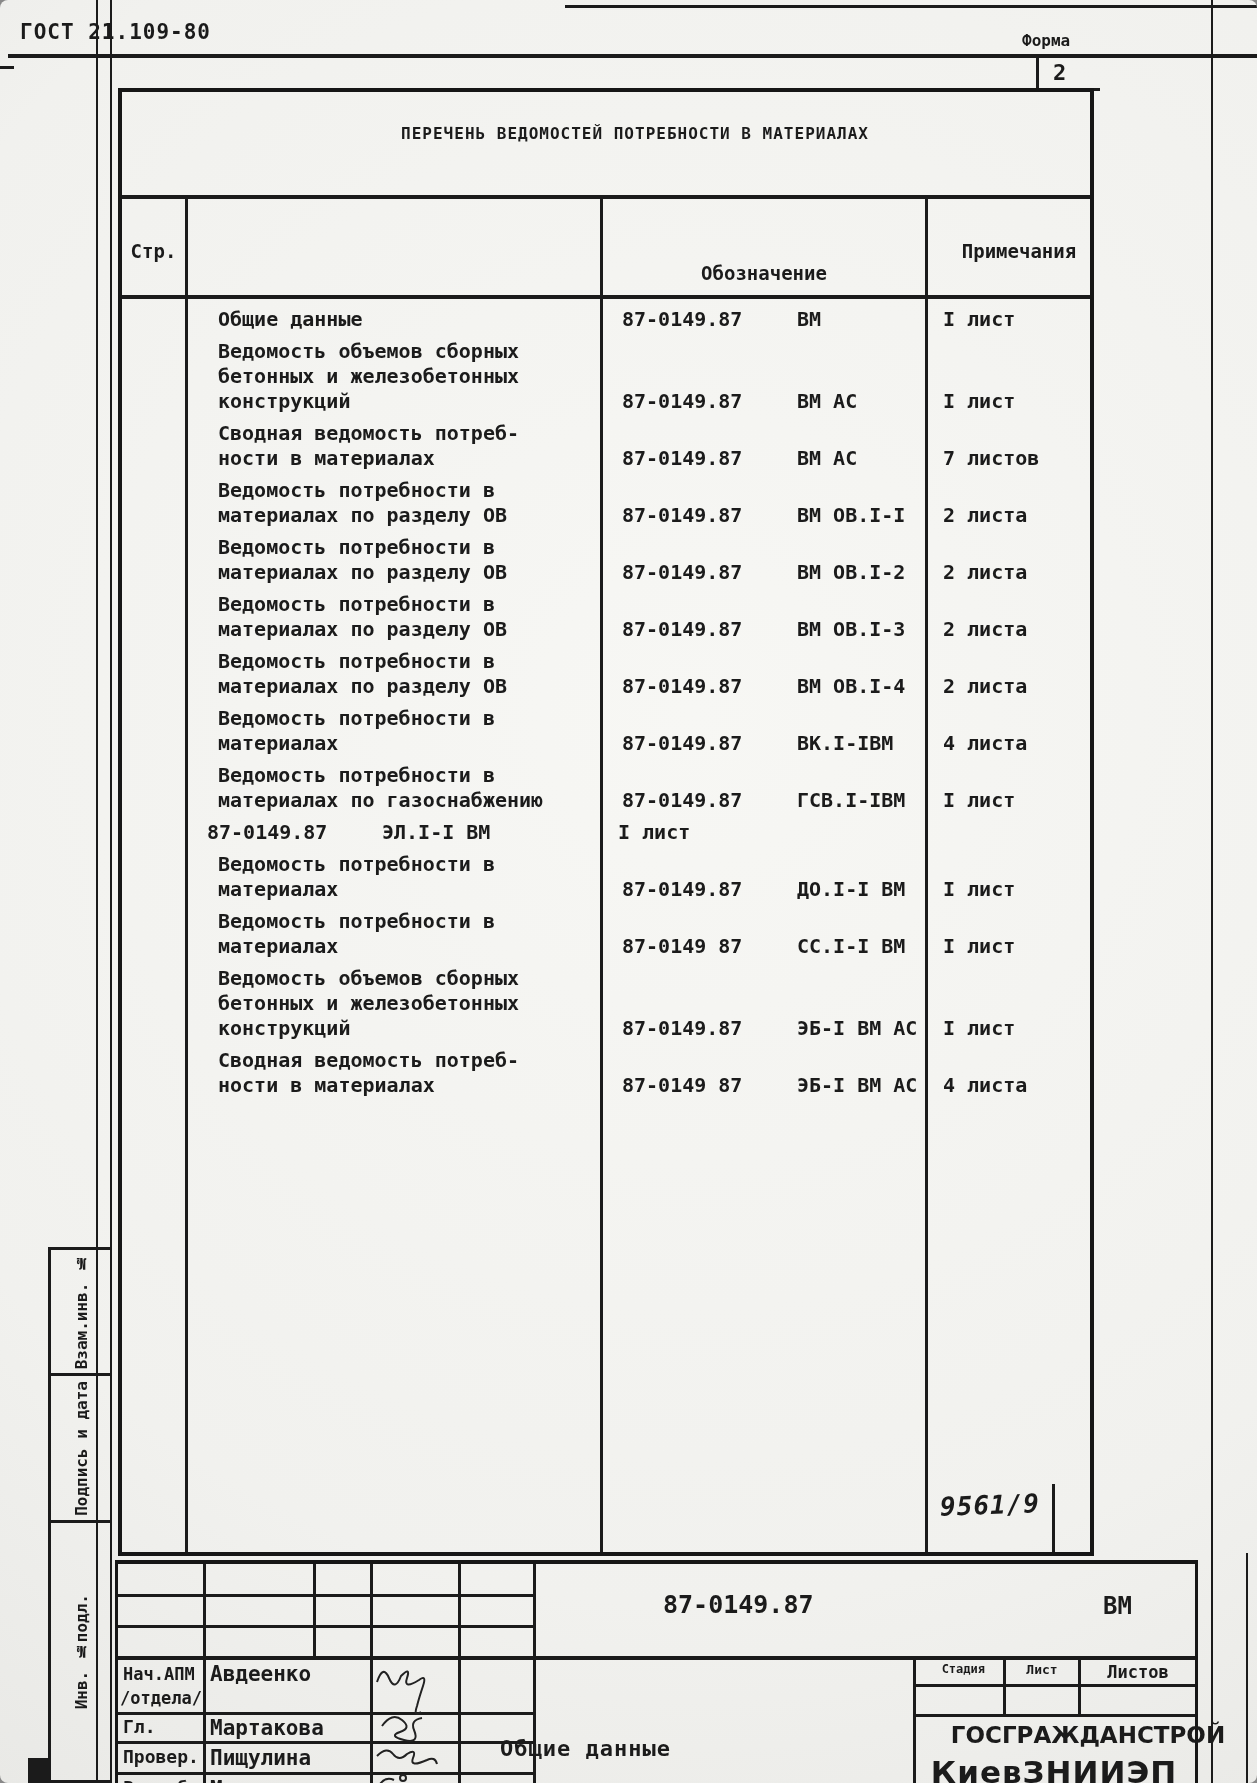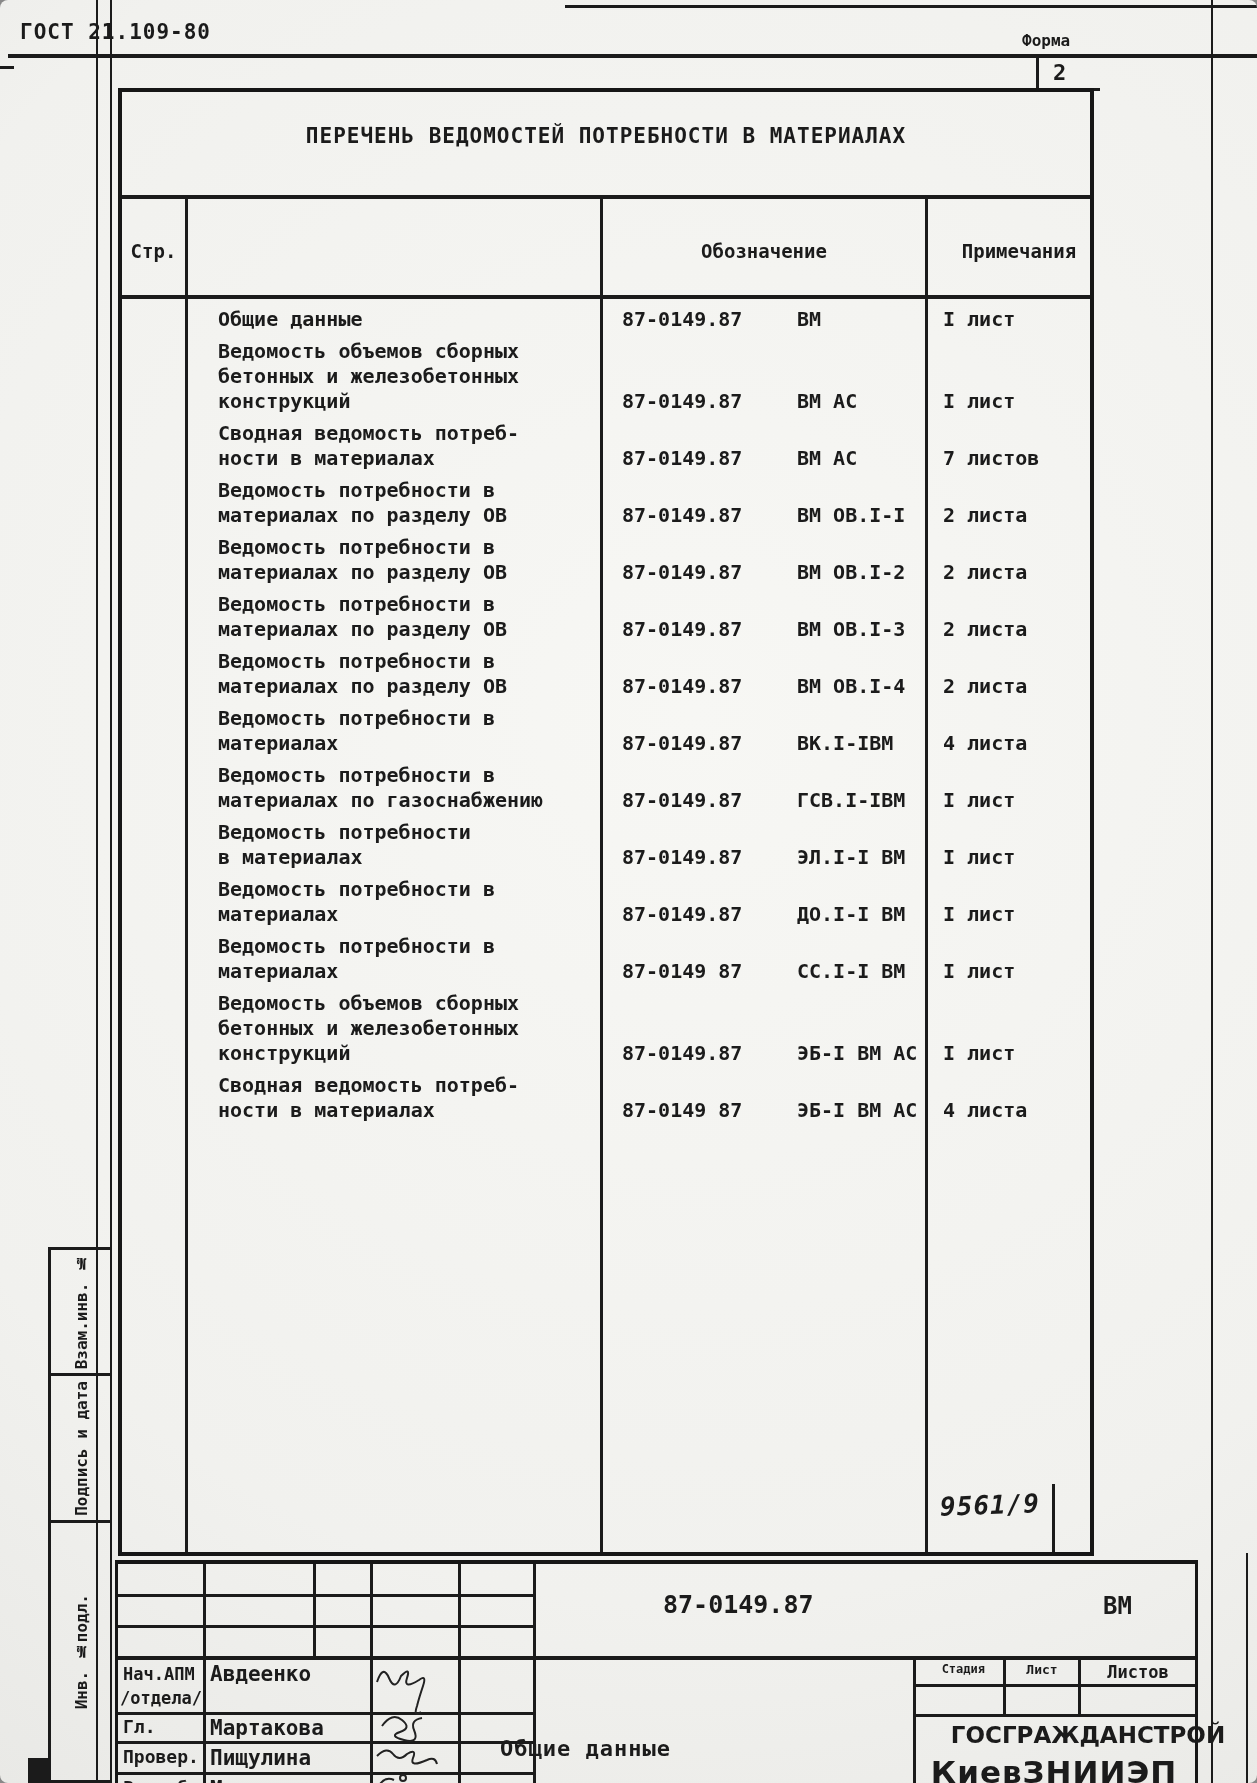--- a/index.html
+++ b/index.html
@@ -8,21 +8,21 @@
     background:#f4f4f1;
     background-image:radial-gradient(circle at 55% 40%, #f7f7f4 0%, #f1f1ee 70%, #e9e9e6 100%);
     font-family:"DejaVu Sans Mono","Liberation Mono",monospace;
     color:#1b1b1b;overflow:hidden;border-radius:8px;
   }
   .ln{position:absolute;background:#1b1b1b;}
   .t{position:absolute;white-space:pre;font-weight:700;}
   
   .list-table{position:absolute;left:118px;top:88px;width:976px;height:1468px;
     border:4px solid #161616;box-sizing:border-box;}
-  .lt-title{left:0;top:32px;width:968px;text-align:center;font-size:21px;letter-spacing:1px;}
+  .lt-title{left:0;top:32px;width:968px;text-align:center;font-size:16px;letter-spacing:1px;padding-left:29px;}
   .lt-h{top:148px;font-size:19px;text-align:center;}
   .rows{position:absolute;left:0;top:215px;width:968px;}
   .trow{display:grid;grid-template-columns:63px 415px 325px 165px;align-items:end;
     margin-bottom:7px;font-size:20px;line-height:25px;font-weight:700;}
   .trow .c2{padding-left:33px;}
   .trow .c3{position:relative;}
   .trow .c3 .doc{padding-left:22px;}
   .trow .c3 .code{position:absolute;left:197px;bottom:0;white-space:pre;}
   .trow .c4{padding-left:18px;white-space:pre;}
   
@@ -66,21 +66,21 @@
   <div class="list-table">
     <div class="t lt-title">ПЕРЕЧЕНЬ ВЕДОМОСТЕЙ ПОТРЕБНОСТИ В МАТЕРИАЛАХ</div>
     <div class="ln" style="left:0;top:103px;width:968px;height:4px;"></div>
     <div class="ln" style="left:0;top:203px;width:968px;height:4px;"></div>
     <div class="ln" style="left:63px;top:103px;width:3px;height:1357px;"></div>
     <div class="ln" style="left:478px;top:103px;width:3px;height:1357px;"></div>
     <div class="ln" style="left:803px;top:103px;width:3px;height:1357px;"></div>
     <div class="ln" style="left:930px;top:1392px;width:3px;height:68px;"></div>
 
     <div class="t lt-h" style="left:0;width:63px;">Стр.</div>
-    <div class="t lt-h" style="left:478px;width:328px;">Обозначение</div>
+    <div class="t lt-h" style="left:478px;width:328px;margin-top:22px;">Обозначение</div>
     <div class="t lt-h" style="left:803px;width:188px;">Примечания</div>
 
     <div class="rows">
 
         <div class="trow">
           <div class="c1"></div>
           <div class="c2">Общие данные</div>
           <div class="c3"><span class="doc">87-0149.87</span><span class="code">ВМ</span></div>
           <div class="c4">I лист</div>
         </div>
@@ -136,21 +136,20 @@
 
         <div class="trow">
           <div class="c1"></div>
           <div class="c2">Ведомость потребности в<br>материалах по газоснабжению</div>
           <div class="c3"><span class="doc">87-0149.87</span><span class="code">ГСВ.I-IВМ</span></div>
           <div class="c4">I лист</div>
         </div>
 
         <div class="trow">
           <div class="c1"></div>
-          <div class="c2">Ведомость потребности<br>в материалах</div>
           <div class="c3"><span class="doc">87-0149.87</span><span class="code">ЭЛ.I-I ВМ</span></div>
           <div class="c4">I лист</div>
         </div>
 
         <div class="trow">
           <div class="c1"></div>
           <div class="c2">Ведомость потребности в<br>материалах</div>
           <div class="c3"><span class="doc">87-0149.87</span><span class="code">ДО.I-I ВМ</span></div>
           <div class="c4">I лист</div>
         </div>

